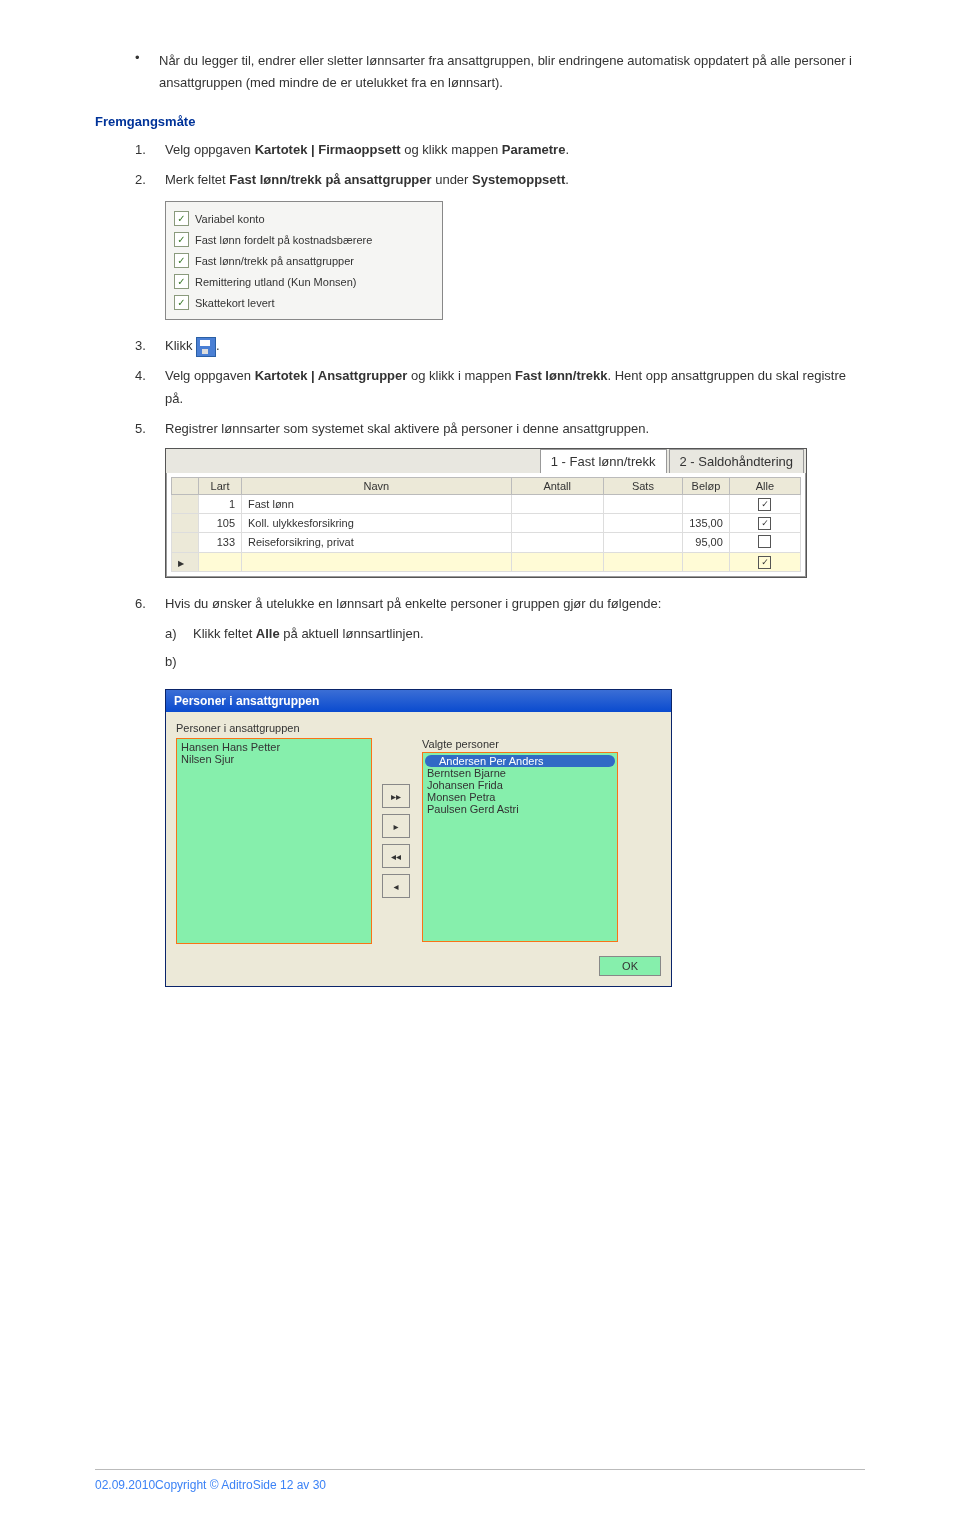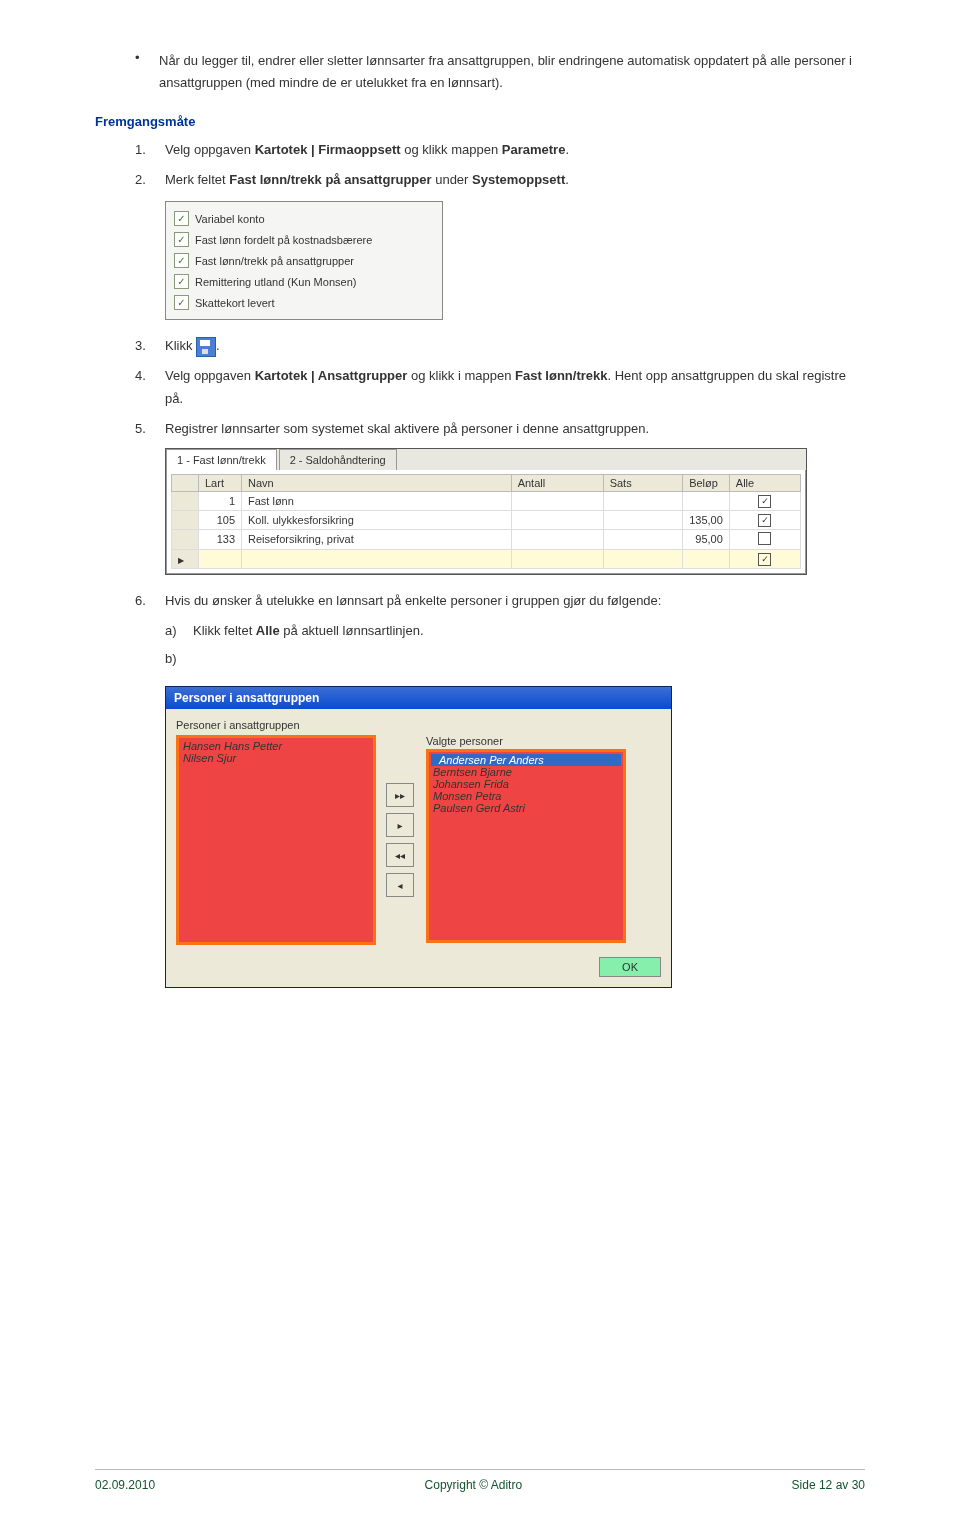--- a/index.html
+++ b/index.html
@@ -148,21 +148,22 @@
   .tb-icon {
     width: 18px; height: 18px;
     display: flex;
     align-items: center; justify-content: center;
     font-size: 13px;
     color: #4a7fd4;
   }
   .tb-tabs {
     display: flex;
     background: #e8e7e0;
-    font-size: 11px;
+    font-size: 13px;
+    justify-content: flex-end;
   }
   .tb-tab {
     padding: 4px 10px;
     background: #fff;
     border: 1px solid #999;
     border-bottom: none;
     margin-right: 2px;
   }
   .tb-tab.inactive {
     background: #e8e7e0;
@@ -174,21 +175,21 @@
     padding: 4px;
   }
   .tb-grid {
     width: 100%;
     border-collapse: collapse;
     font-size: 11px;
   }
   .tb-grid th {
     background: #ece9d8;
     border: 1px solid #bbb;
-    text-align: left;
+    text-align: center;
     padding: 2px 6px;
     font-weight: normal;
   }
   .tb-grid td {
     border: 1px solid #ddd;
     padding: 2px 6px;
     background: #fff;
   }
   .tb-grid td.rowhead {
     background: #ece9d8;
@@ -231,32 +232,32 @@
   .dlg-group-label {
     font-size: 11px;
     margin-bottom: 4px;
   }
   .dlg-columns {
     display: flex;
     gap: 10px;
     align-items: stretch;
   }
   .dlg-listbox {
-    border: 3px solid #f97316;
-    background: #ef4444;
+    border: 1px solid #f97316;
+    background: #86efac;
     width: 190px;
     height: 200px;
     padding: 2px;
     font-size: 11px;
-    font-style: italic;
   }
   .dlg-listbox .sel {
     background: #316ac5;
     color: #fff;
-    padding: 0 8px;
+    padding: 0 14px;
+    border-radius: 6px;
   }
   .dlg-listbox div { padding: 0 2px; }
   .dlg-col-label {
     font-size: 11px;
     margin-bottom: 2px;
   }
   .dlg-transfer {
     display: flex;
     flex-direction: column;
     gap: 6px;
@@ -295,23 +296,22 @@
     flex-shrink: 0;
   }
   .footer {
     position: absolute;
     bottom: 28px;
     left: 95px;
     right: 95px;
     border-top: 1px solid #bbb;
     padding-top: 8px;
     display: flex;
-    justify-content: space-between;
     font-size: 12px;
-    color: #14532d;
+    color: #3b82f6;
   }
 </style>
 </head>
 <body>
 
 <div class="page">
 
   <div class="bullet-block">
     <div class="bullet-row">
       <div class="bullet">•</div>

